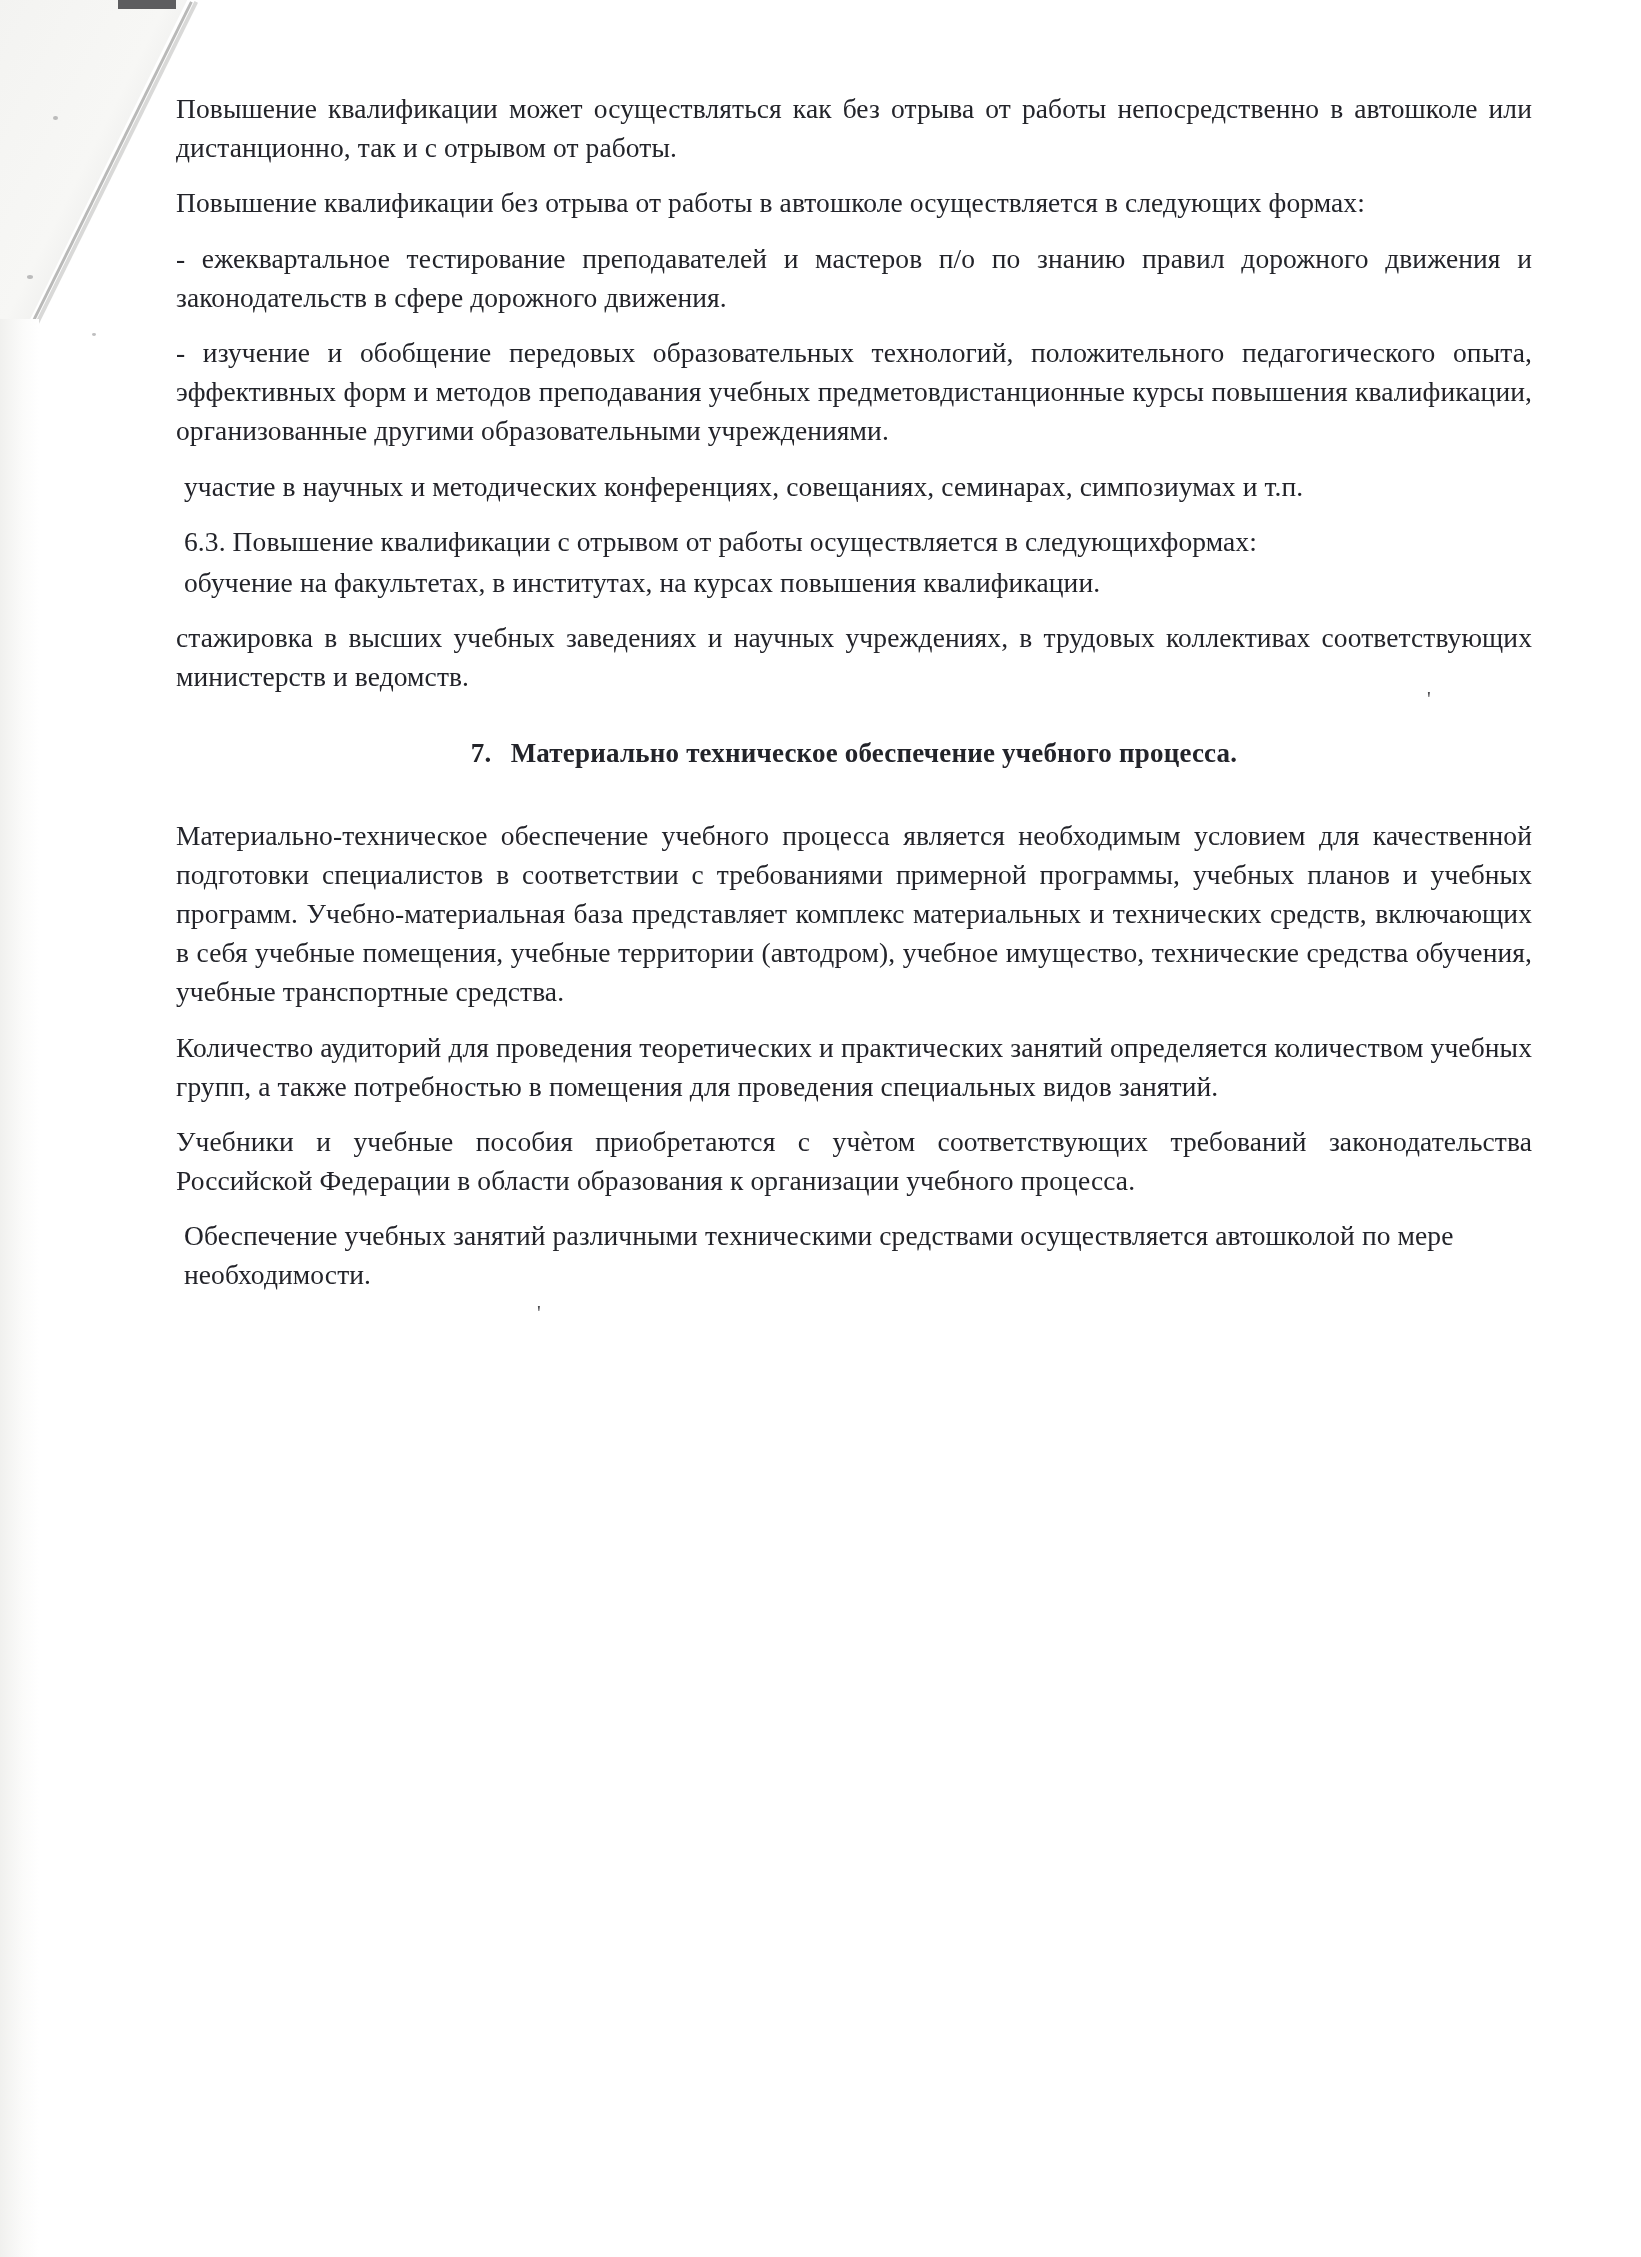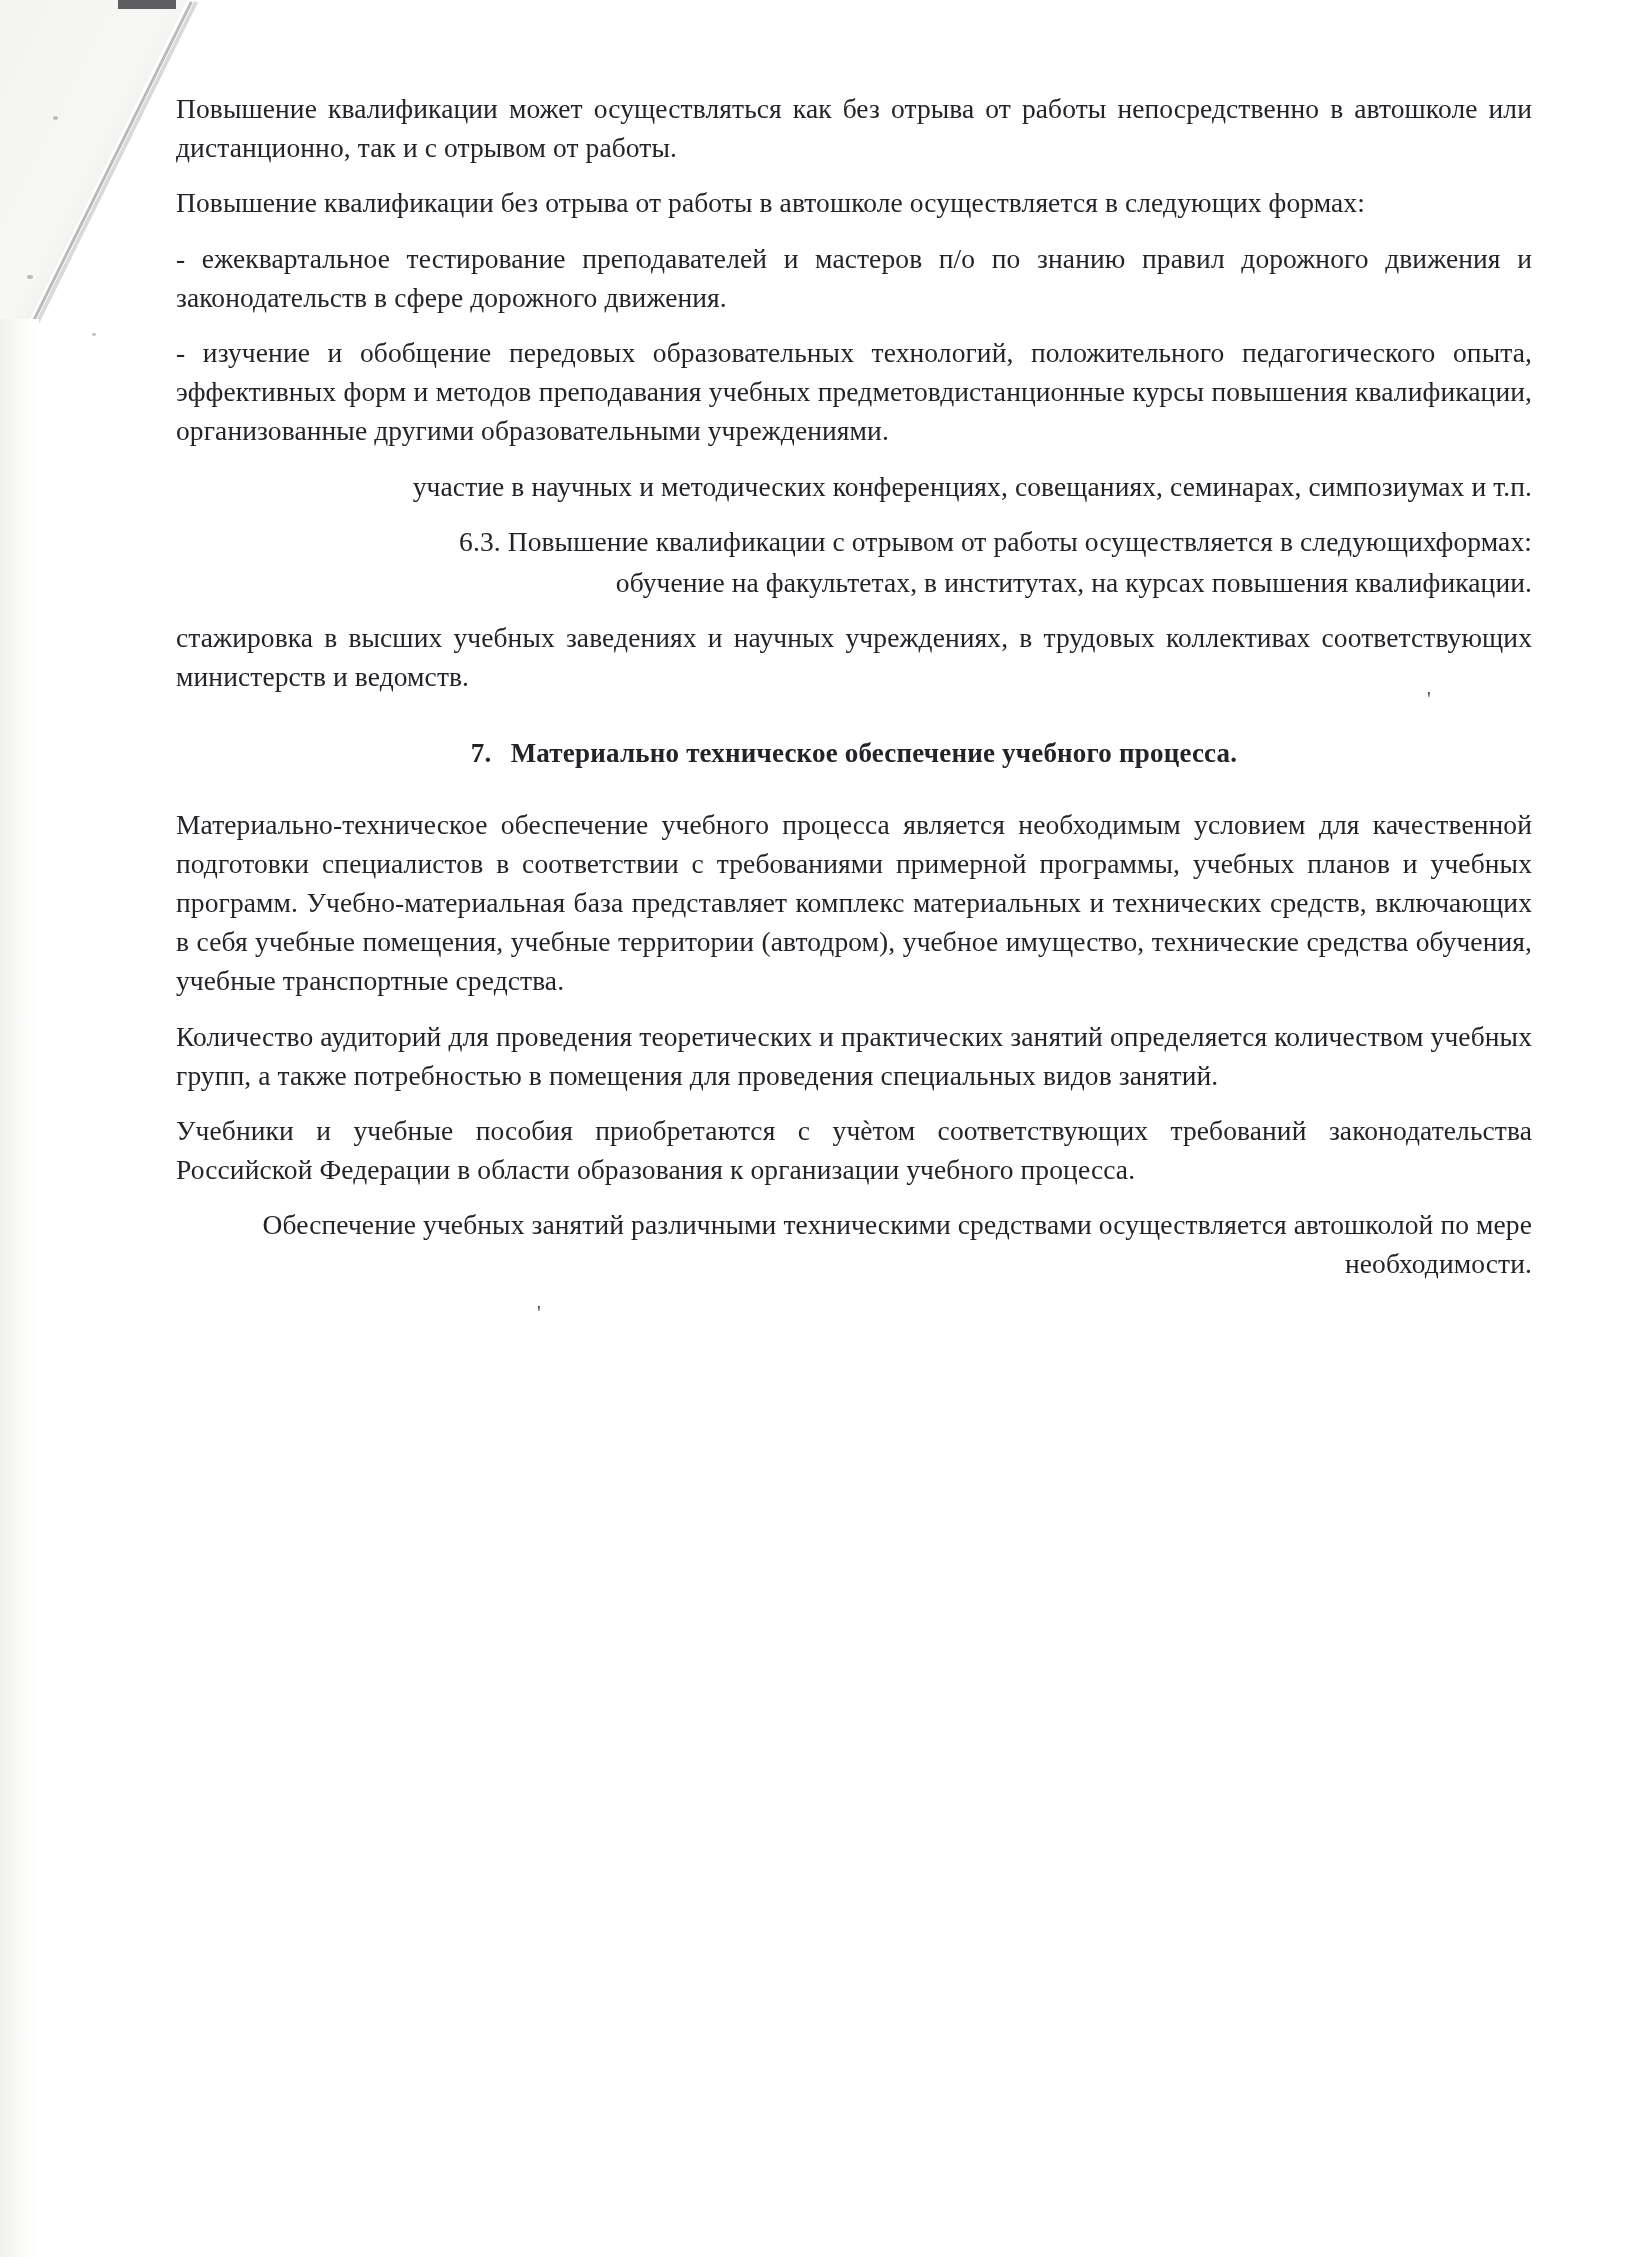--- a/index.html
+++ b/index.html
@@ -89,30 +89,30 @@
   p.body {
     margin: 0 0 16.4px 0;
     font-size: 27.5px;
     line-height: 39px;
     text-align: justify;
     text-justify: inter-word;
     letter-spacing: 0.1px;
   }
 
   p.body.nojust {
-    text-align: right;
+    text-align: left;
     margin-left: 8px;
   }
 
   p.tight {
     margin-bottom: 1.9px;
   }
 
   .heading-block {
-    margin: 42px 0 36px 0;
+    margin: 42px 0 47px 0;
     text-align: center;
   }
 
   h2.section-heading {
     margin: 0;
     font-size: 27px;
     font-weight: bold;
     letter-spacing: 0.2px;
     display: inline-block;
     white-space: nowrap;

